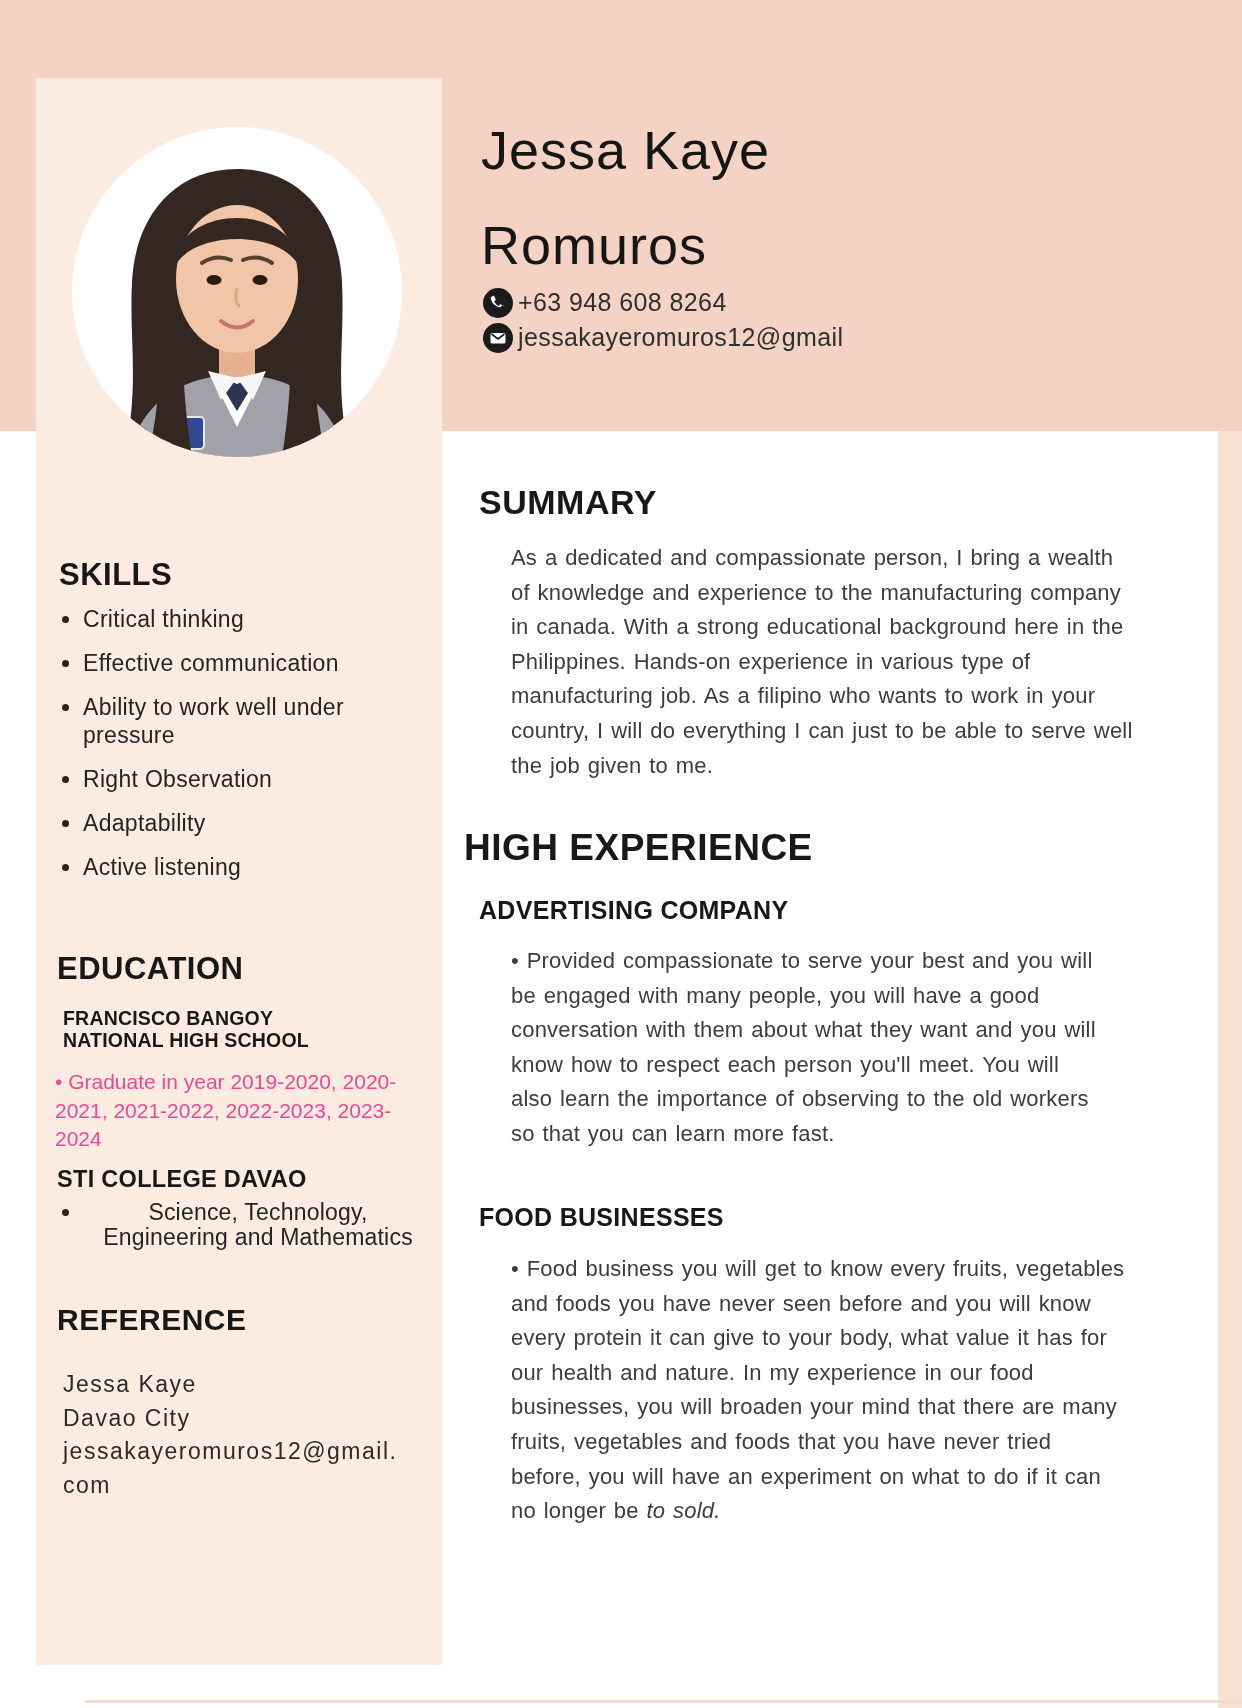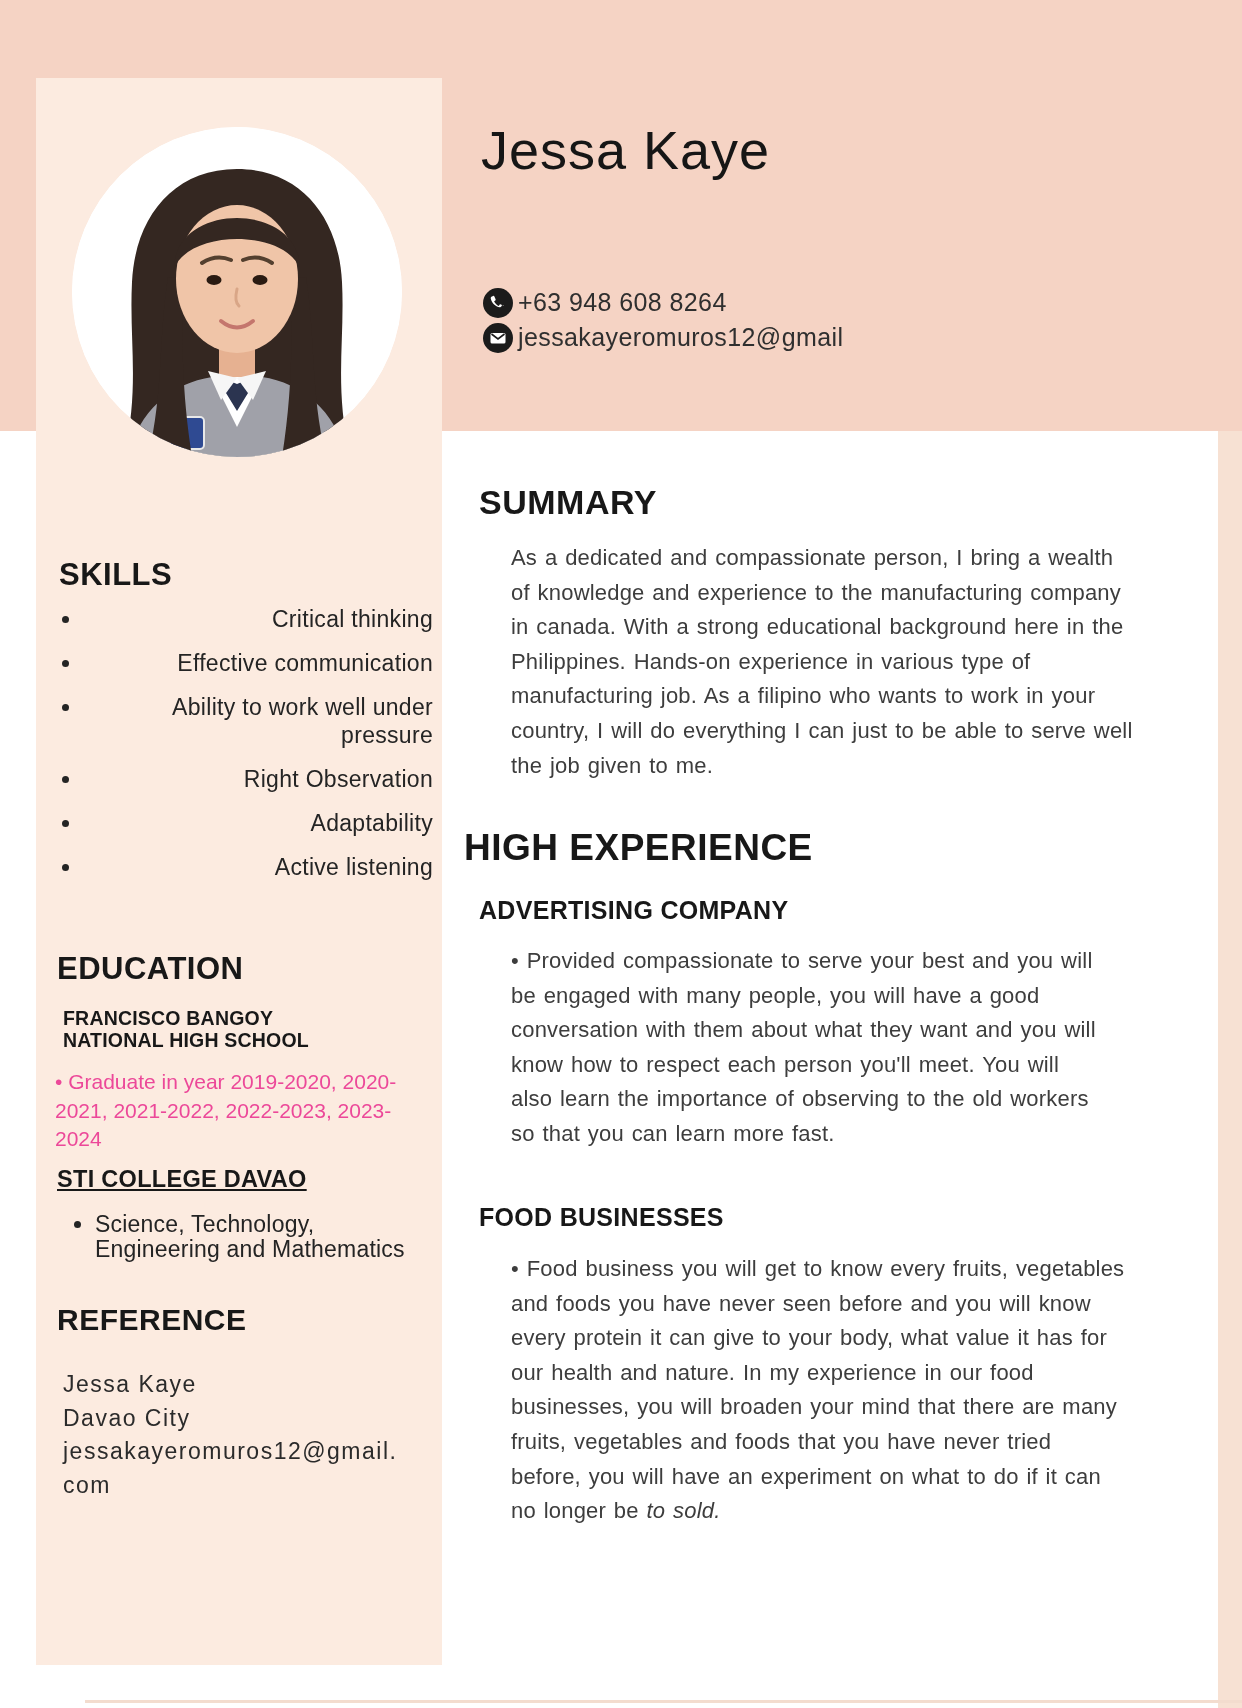--- a/index.html
+++ b/index.html
@@ -33,29 +33,29 @@
   .para{position:absolute;left:479px;width:730px;font-size:22px;line-height:34.6px;
         color:#3d3d3d;white-space:pre-line;word-spacing:1.5px;letter-spacing:0.2px;margin-left:32px;}
   .summary-body{top:541px;}
   .job1-body{top:944px;}
   .job2-body{top:1252px;}
   .it{font-style:italic;}
 
   .skills-title{position:absolute;left:59px;top:557px;font-size:31px;}
   .skills-list{position:absolute;left:59px;top:605px;width:350px;margin:0;padding:0 0 0 24px;}
   .skills-list li{font-size:23px;line-height:28px;margin-bottom:16px;color:#242424;
-                  letter-spacing:0.3px;white-space:pre-line;text-align:right;}
+                  letter-spacing:0.3px;white-space:pre-line;}
   .education-title{position:absolute;left:57px;top:951px;font-size:31px;}
   .school1-name{position:absolute;left:63px;top:1008px;font-size:19.5px;font-weight:700;
                 line-height:21.5px;letter-spacing:0.2px;white-space:pre-line;color:#181818;}
   .school1-detail{position:absolute;left:55px;top:1068px;width:380px;font-size:21px;
                   line-height:28.5px;white-space:pre-line;color:#ec4899;}
   .school2-name{position:absolute;left:57px;top:1166px;font-size:23.5px;font-weight:700;
-                letter-spacing:0.3px;color:#181818;white-space:nowrap;text-decoration:underline;}
-  .school2-list{position:absolute;left:59px;top:1200px;width:350px;margin:12px;padding:0 0 0 24px;}
+                letter-spacing:0.3px;color:#181818;white-space:nowrap;}
+  .school2-list{position:absolute;left:59px;top:1200px;width:350px;margin:0;padding:0 0 0 24px;text-align:center;}
   .school2-list li{font-size:23px;line-height:25px;color:#242424;letter-spacing:0.2px;white-space:pre-line;}
   .reference-title{position:absolute;left:57px;top:1303px;font-size:30px;}
   .reference-body{position:absolute;left:63px;top:1368px;width:345px;font-size:23px;
                   line-height:33.5px;letter-spacing:1.5px;white-space:pre-line;color:#2b2b2b;}
 </style>
 </head>
 <body>
 
 <div class="top-band"></div>
 <div class="right-strip"></div>
@@ -81,20 +81,21 @@
     <path d="M171,133 q15,-6 29,3" stroke="#54402f" stroke-width="4" fill="none" stroke-linecap="round"></path>
     <ellipse cx="142" cy="153" rx="7.5" ry="5" fill="#2a1b12"></ellipse>
     <ellipse cx="188" cy="153" rx="7.5" ry="5" fill="#2a1b12"></ellipse>
     <path d="M165,162 q-3,13 2,17" stroke="#d9a687" stroke-width="3" fill="none" stroke-linecap="round"></path>
     <path d="M149,194 q16,13 32,0" stroke="#c4766d" stroke-width="4" fill="none" stroke-linecap="round"></path>
   </svg>
 </div>
 
 <div class="name">
   <div>Jessa Kaye</div>
+  <div>Romuros</div>
 </div>
 
 <div class="contacts">
   <div class="contact-row">
     <svg viewBox="0 0 30 30">
       <circle cx="15" cy="15" r="15" fill="#1b1b1b"></circle>
       <path d="M20.6,17.6 l-2.9-1.2 c-0.4-0.2-0.9,0-1.1,0.3 l-0.8,1.2 c-2.1-0.9-3.8-2.6-4.7-4.7 l1.2-0.8 c0.4-0.2,0.5-0.7,0.3-1.1 L11.4,8.4 c-0.2-0.5-0.8-0.7-1.3-0.5 l-1.7,0.8 c-0.5,0.3-0.8,0.9-0.7,1.5 c0.9,4.6,4.5,8.2,9.1,9.1 c0.6,0.1,1.2-0.2,1.5-0.7 l0.8-1.7 C21.3,18.4,21.1,17.8,20.6,17.6 Z" fill="#ffffff"></path>
     </svg>
     <span class="contact-text">+63 948 608 8264</span>
   </div>

